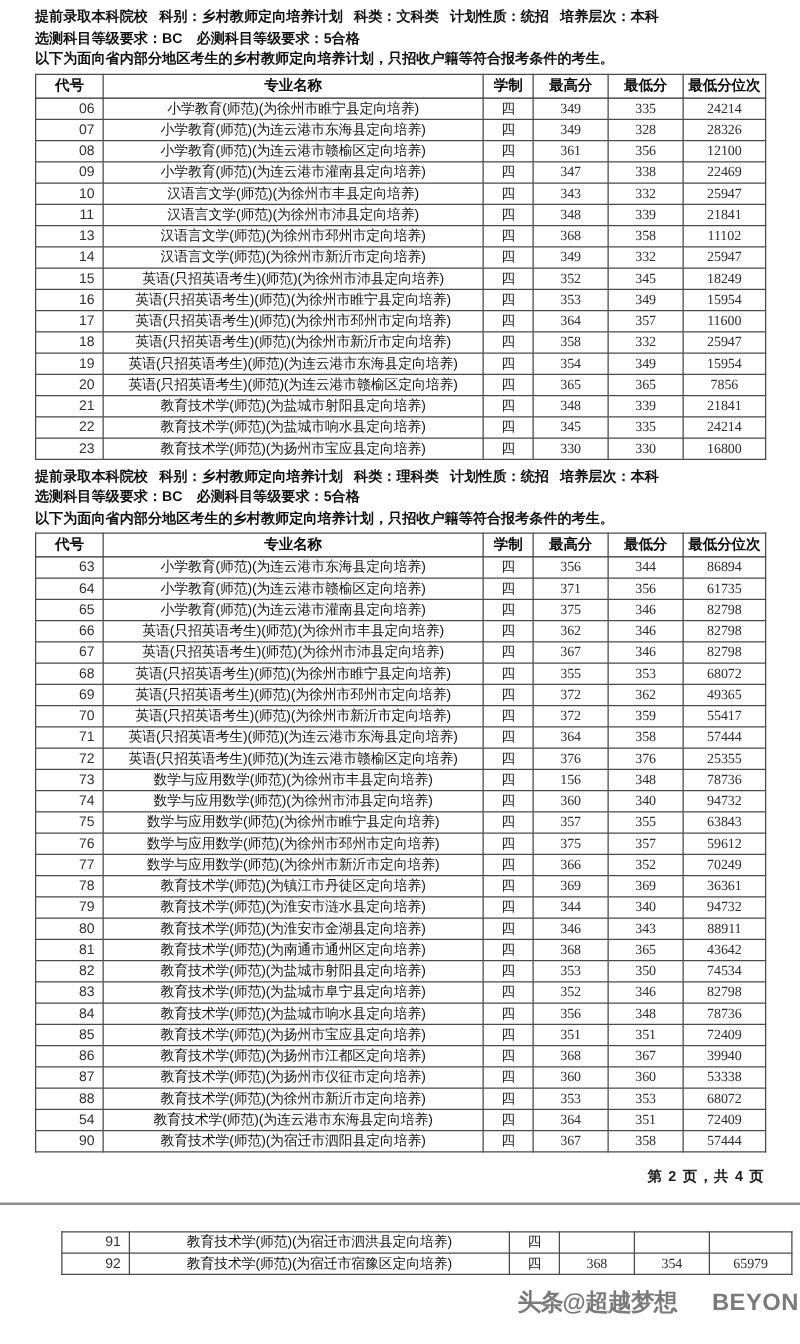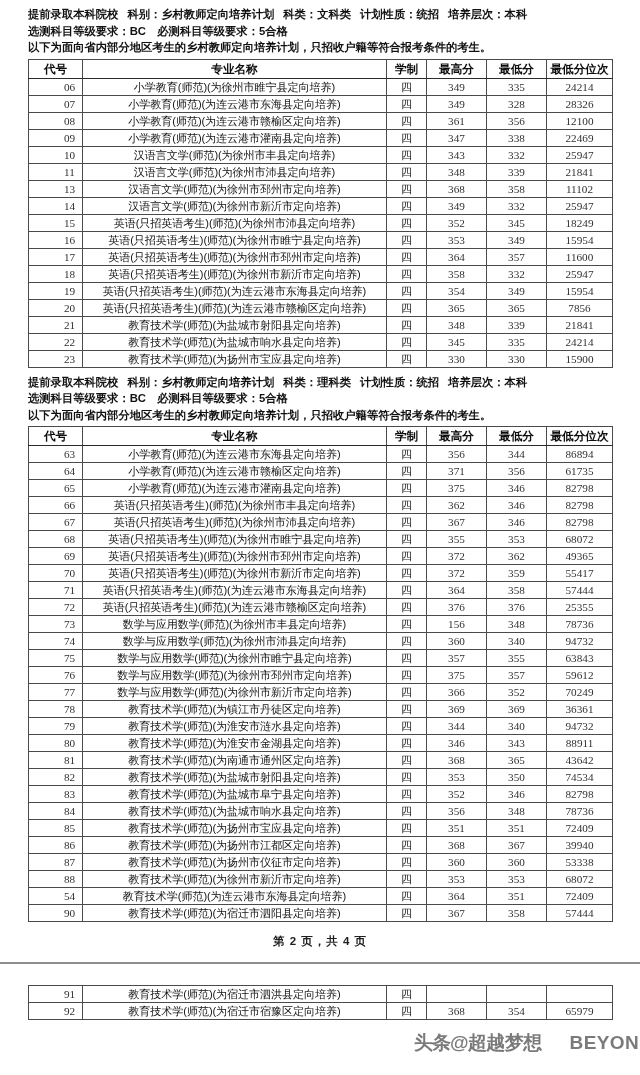--- a/index.html
+++ b/index.html
@@ -59,21 +59,21 @@
   table.rank th {
     font-family: "Liberation Sans", "DejaVu Sans", sans-serif;
     font-weight: bold;
     font-size: 11.6px;
     height: 18px;
     line-height: 18px;
     color: #0d0d0d;
     border-bottom: 1.6px solid #2b2b2b;
   }
   table.rank td.code {
-    font-family: Liberation Serif, serif;
+    font-family: Liberation Sans, sans-serif;
     color: #303030;
     padding-left: 28px;
   }
   table.rank td.major {
     font-family: "Liberation Sans", "DejaVu Sans", sans-serif;
     font-size: 11.1px;
     color: #151515;
     letter-spacing: -0.1px;
   }
   table.rank td.num {
@@ -86,36 +86,37 @@
     color: #1d1d1d;
   }
   col.c-code { width: 54px; }
   col.c-major { width: 304px; }
   col.c-years { width: 40px; }
   col.c-high { width: 60px; }
   col.c-low { width: 60px; }
   col.c-rank { width: 66px; }
 
   .pagefoot {
-    text-align: center;
+    text-align: right;
     font-family: "Liberation Sans", "DejaVu Sans", sans-serif;
     font-size: 11.5px;
     font-weight: bold;
     color: #1d1d1d;
     margin-top: 12px;
     letter-spacing: 1px;
   }
   .rule {
     width: 640px;
     height: 2px;
     background: #8d8d8d;
     margin: 13px 0 0 -28px;
   }
   .bottom-tbl-wrap {
     margin-top: 21px;
+    margin-left: 21px;
   }
   .watermark {
     position: absolute;
     left: 414px;
     top: 1030px;
     width: 230px;
     height: 26px;
     font-family: "Liberation Sans", "DejaVu Sans", sans-serif;
     font-size: 19px;
     font-weight: bold;
@@ -293,21 +294,21 @@
           <td class="num">345</td>
           <td class="num">335</td>
           <td class="num">24214</td>
         </tr>
         <tr>
           <td class="code">23</td>
           <td class="major">教育技术学(师范)(为扬州市宝应县定向培养)</td>
           <td class="years">四</td>
           <td class="num">330</td>
           <td class="num">330</td>
-          <td class="num">15900</td>
+          <td class="num">16800</td>
         </tr>
       </tbody>
   </table>
 
   <div class="section-head">
     <span class="ln">
       <span>提前录取本科院校</span><span class="gap"></span><span>科别：乡村教师定向培养计划</span><span class="gap"></span><span>科类：理科类</span><span class="gap"></span><span>计划性质：统招</span><span class="gap"></span><span>培养层次：本科</span>
     </span>
     <span class="ln">选测科目等级要求：BC　必测科目等级要求：5合格</span>
     <span class="ln">以下为面向省内部分地区考生的乡村教师定向培养计划，只招收户籍等符合报考条件的考生。</span>

